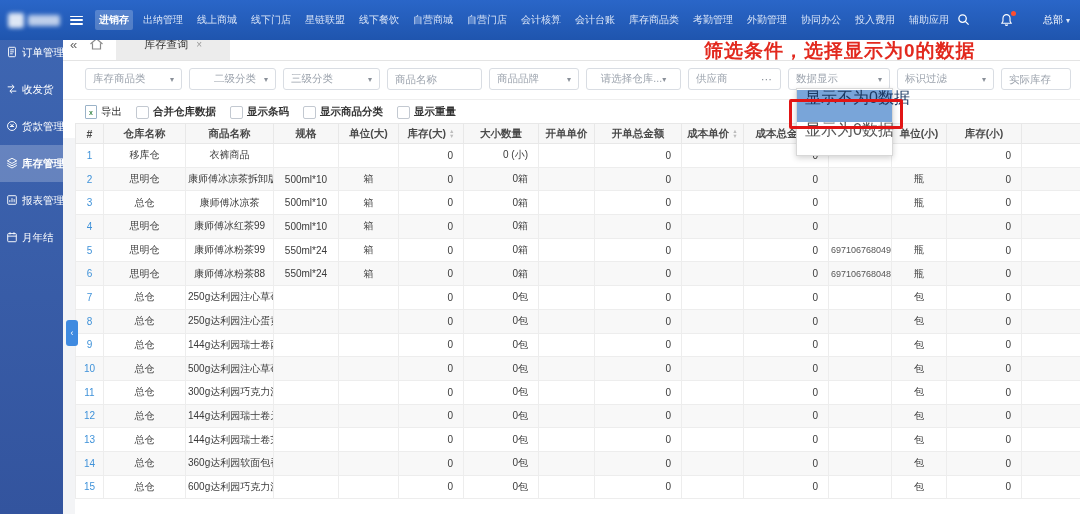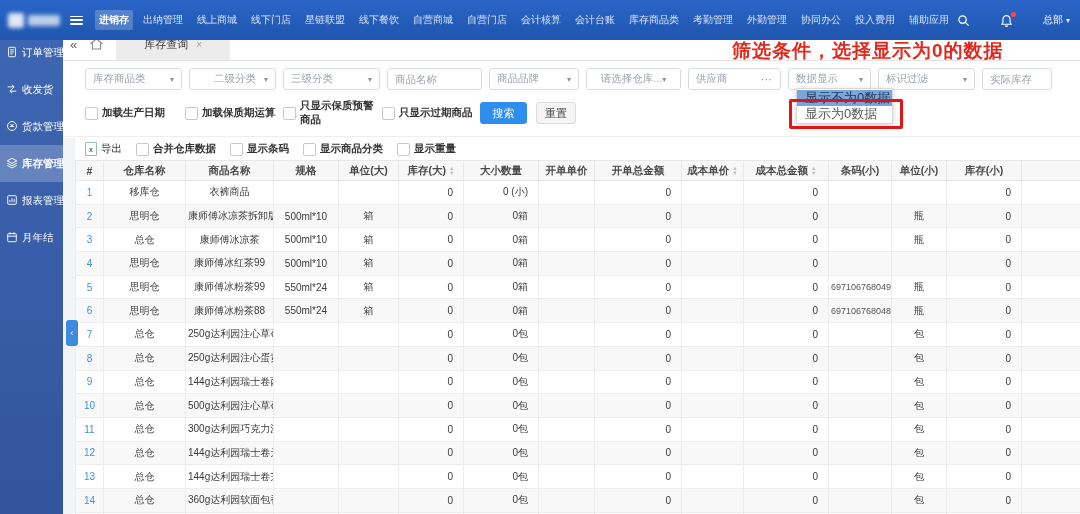--- a/index.html
+++ b/index.html
@@ -13,21 +13,21 @@
     background:linear-gradient(180deg,#2a66c8,#1f55ae);
     display:flex;align-items:center;padding:16px 8px;box-sizing:border-box;
     white-space:nowrap;overflow:hidden;z-index:20;}
   .logo-blob{width:16px;height:15px;background:rgba(255,255,255,.85);border-radius:3px;filter:blur(2px);margin-right:4px;flex:none;}
   .logo-blob2{width:32px;height:11px;background:rgba(255,255,255,.7);border-radius:2px;filter:blur(2px);margin-right:10px;flex:none;}
   .burger{width:13px;height:9px;display:flex;flex-direction:column;justify-content:space-between;margin-right:12px;flex:none;cursor:pointer;}
   .burger i{display:block;height:1.6px;background:#fff;border-radius:1px;}
   .nav-menu{display:flex;align-items:center;gap:6px;overflow:hidden;}
   .nav-item{color:#d9e4f7;font-size:10px;padding:3px 4px;border-radius:2px;cursor:pointer;flex:none;}
   .nav-item.active{background:rgba(255,255,255,.22);color:#fff;font-weight:bold;}
-  .nav-right{margin-left:auto;display:flex;align-items:flex-end;gap:30px;flex:none;padding-right:2px;}
+  .nav-right{margin-left:auto;display:flex;align-items:flex-start;gap:30px;flex:none;padding-right:2px;}
   .nav-right svg{display:block;}
   .bell-wrap{position:relative;}
   .bell-dot{position:absolute;top:-2px;right:-3px;width:5px;height:5px;border-radius:50%;background:#ff4d2e;}
   .org{color:#fff;font-size:10px;display:flex;align-items:center;gap:3px;cursor:pointer;}
   .org .cw{font-size:8px;color:#dfe8f8;}
   
   .sidebar{position:absolute;left:0;top:28px;width:63px;height:486px;
     background:linear-gradient(180deg,#3e66b2,#33549e);z-index:10;padding-top:6px;box-sizing:border-box;}
   .side-item{height:37px;display:flex;align-items:center;gap:4px;padding-left:6px;
     color:#fff;font-size:10.5px;cursor:pointer;white-space:nowrap;}
@@ -74,24 +74,24 @@
   .grid td{height:22.7px;border:1px solid #ededed;font-size:10px;color:#3a3a3a;
     text-align:center;padding:0 2px;overflow:hidden;white-space:nowrap;}
   .grid tr:nth-child(even) td{background:#f8f8f8;}
   .grid td.r,.grid th.r-h{text-align:right;padding-right:10px;}
   .grid td.num{color:#3f92d9;}
   .grid td.small{font-size:9px;color:#555;}
   .sort{display:inline-flex;flex-direction:column;margin-left:3px;vertical-align:middle;color:#bcbcbc;}
   .sort i{font-style:normal;font-size:5.5px;line-height:4.5px;}
   
   .annotation{position:absolute;left:704px;top:38px;font-size:19px;font-weight:bold;color:#e2291e;
-    letter-spacing:1px;z-index:40;white-space:nowrap;margin-left:28px;}
+    letter-spacing:1px;z-index:40;white-space:nowrap;}
   .dd-panel{position:absolute;left:796px;top:88px;width:95px;background:#fff;border:1px solid #d8d8d8;
     box-shadow:0 2px 6px rgba(0,0,0,.18);z-index:35;padding:1px 0;}
-  .dd-opt{height:16px;line-height:16px;font-size:13px;color:#555;padding-left:8px;cursor:pointer;white-space:nowrap;}
+  .dd-opt{height:32px;line-height:16px;font-size:16px;color:#555;padding-left:8px;cursor:pointer;white-space:nowrap;}
   .dd-opt.hl{background:#79a5d9;color:#1d3a63;}
   .red-box{position:absolute;left:789px;top:99px;width:108px;height:24px;border:3px solid #e11515;
     border-radius:2px;z-index:45;pointer-events:none;}
 </style>
 </head>
 <body>
 
 <div class="topnav">
   <span class="logo-blob"></span>
   <span class="logo-blob2"></span>
@@ -230,49 +230,29 @@
           <span class="caret">▾</span>
         </div>
         <div class="fctl" style="width: 95px; justify-content: center;">
           <span>请选择仓库...</span>
           <span class="caret">▾</span>
         </div>
         <div class="fctl" style="width: 93px;">
           <span>供应商</span>
           <span class="dots">⋯</span>
         </div>
-        <div class="fctl" style="width: 83px;">
+        <div class="fctl" style="width: 102px;">
           <span>数据显示</span>
           <span class="caret">▾</span>
         </div>
         <div class="fctl" style="width: 97px;">
           <span>标识过滤</span>
           <span class="caret">▾</span>
         </div>
         <input class="fin" placeholder="实际库存" style="width: 70px;">
-      </div>
-    <div class="frow2">
-        <label class="cb" style="width: 100px;">
-          <span class="cbbox"></span>
-          <span>加载生产日期</span>
-        </label>
-        <label class="cb" style="width: 98px;">
-          <span class="cbbox"></span>
-          <span>加载保质期运算</span>
-        </label>
-        <label class="cb" style="width: 99px;">
-          <span class="cbbox"></span>
-          <span>只显示保质预警商品</span>
-        </label>
-        <label class="cb" style="width: 98px;">
-          <span class="cbbox"></span>
-          <span>只显示过期商品</span>
-        </label>
-        <div class="btn btn-search">搜索</div>
-        <div class="btn btn-reset">重置</div>
       </div>
   </div>
 
   <div class="toolbar">
     <span class="export">
       <span class="xlsx">x</span>
       <span>导出</span>
     </span>
   <label class="cb">
         <span class="cbbox"></span>

